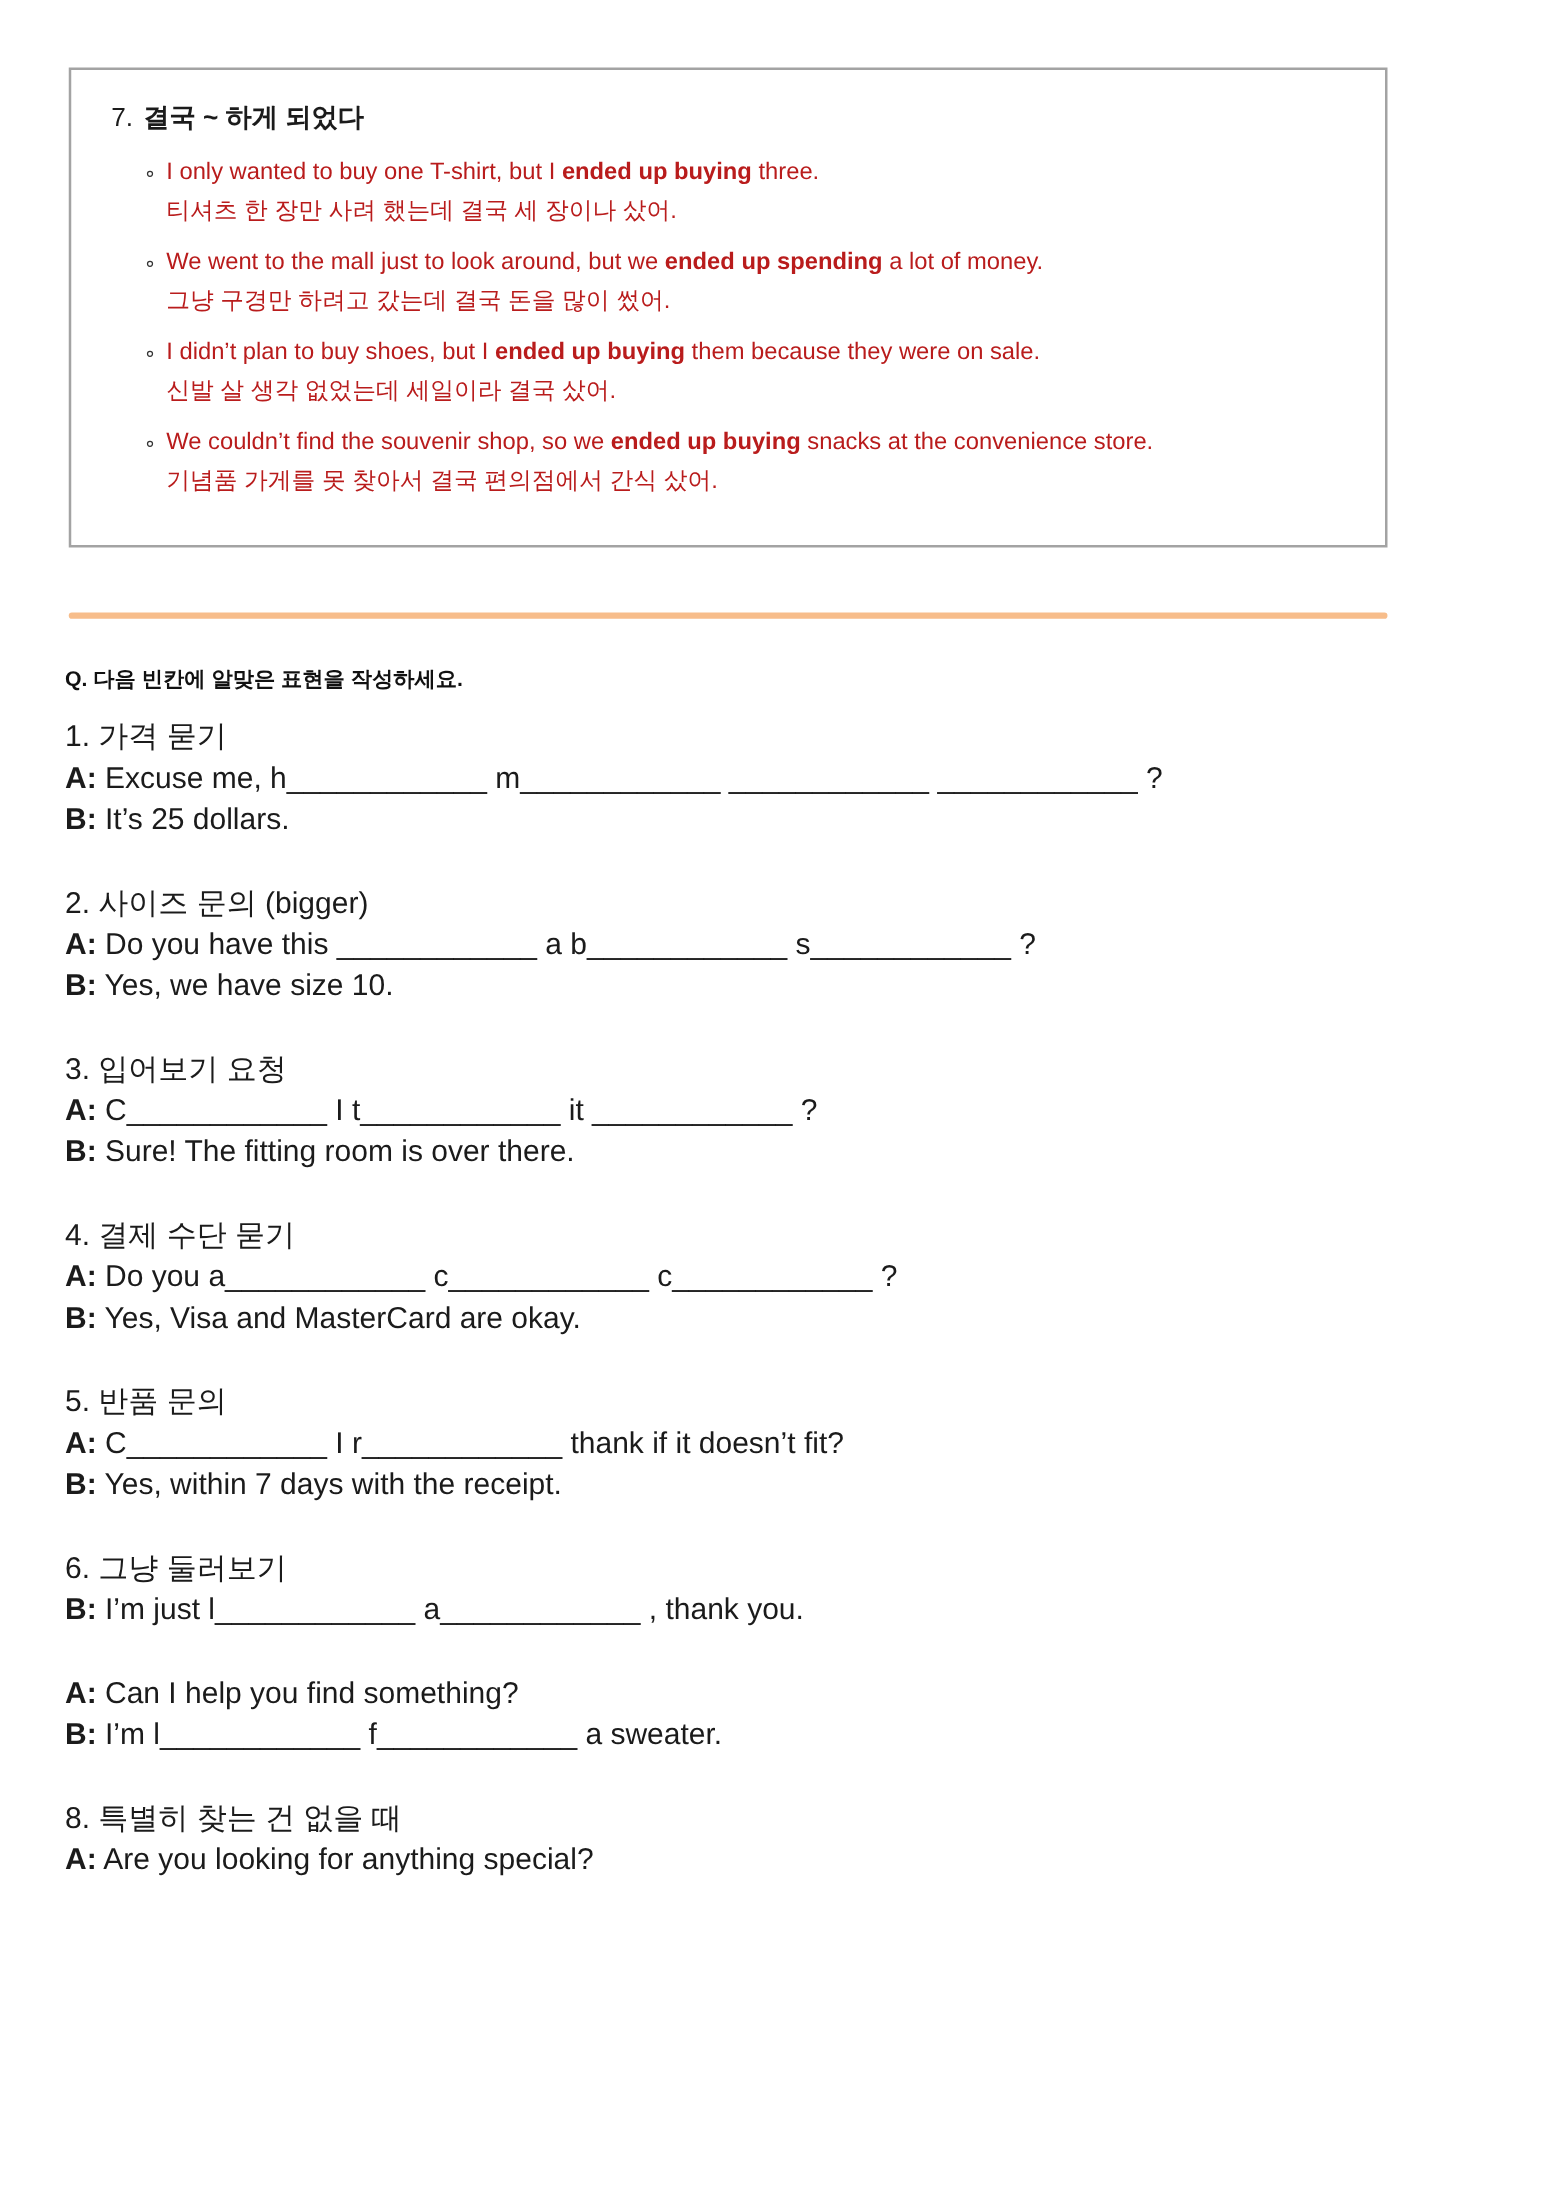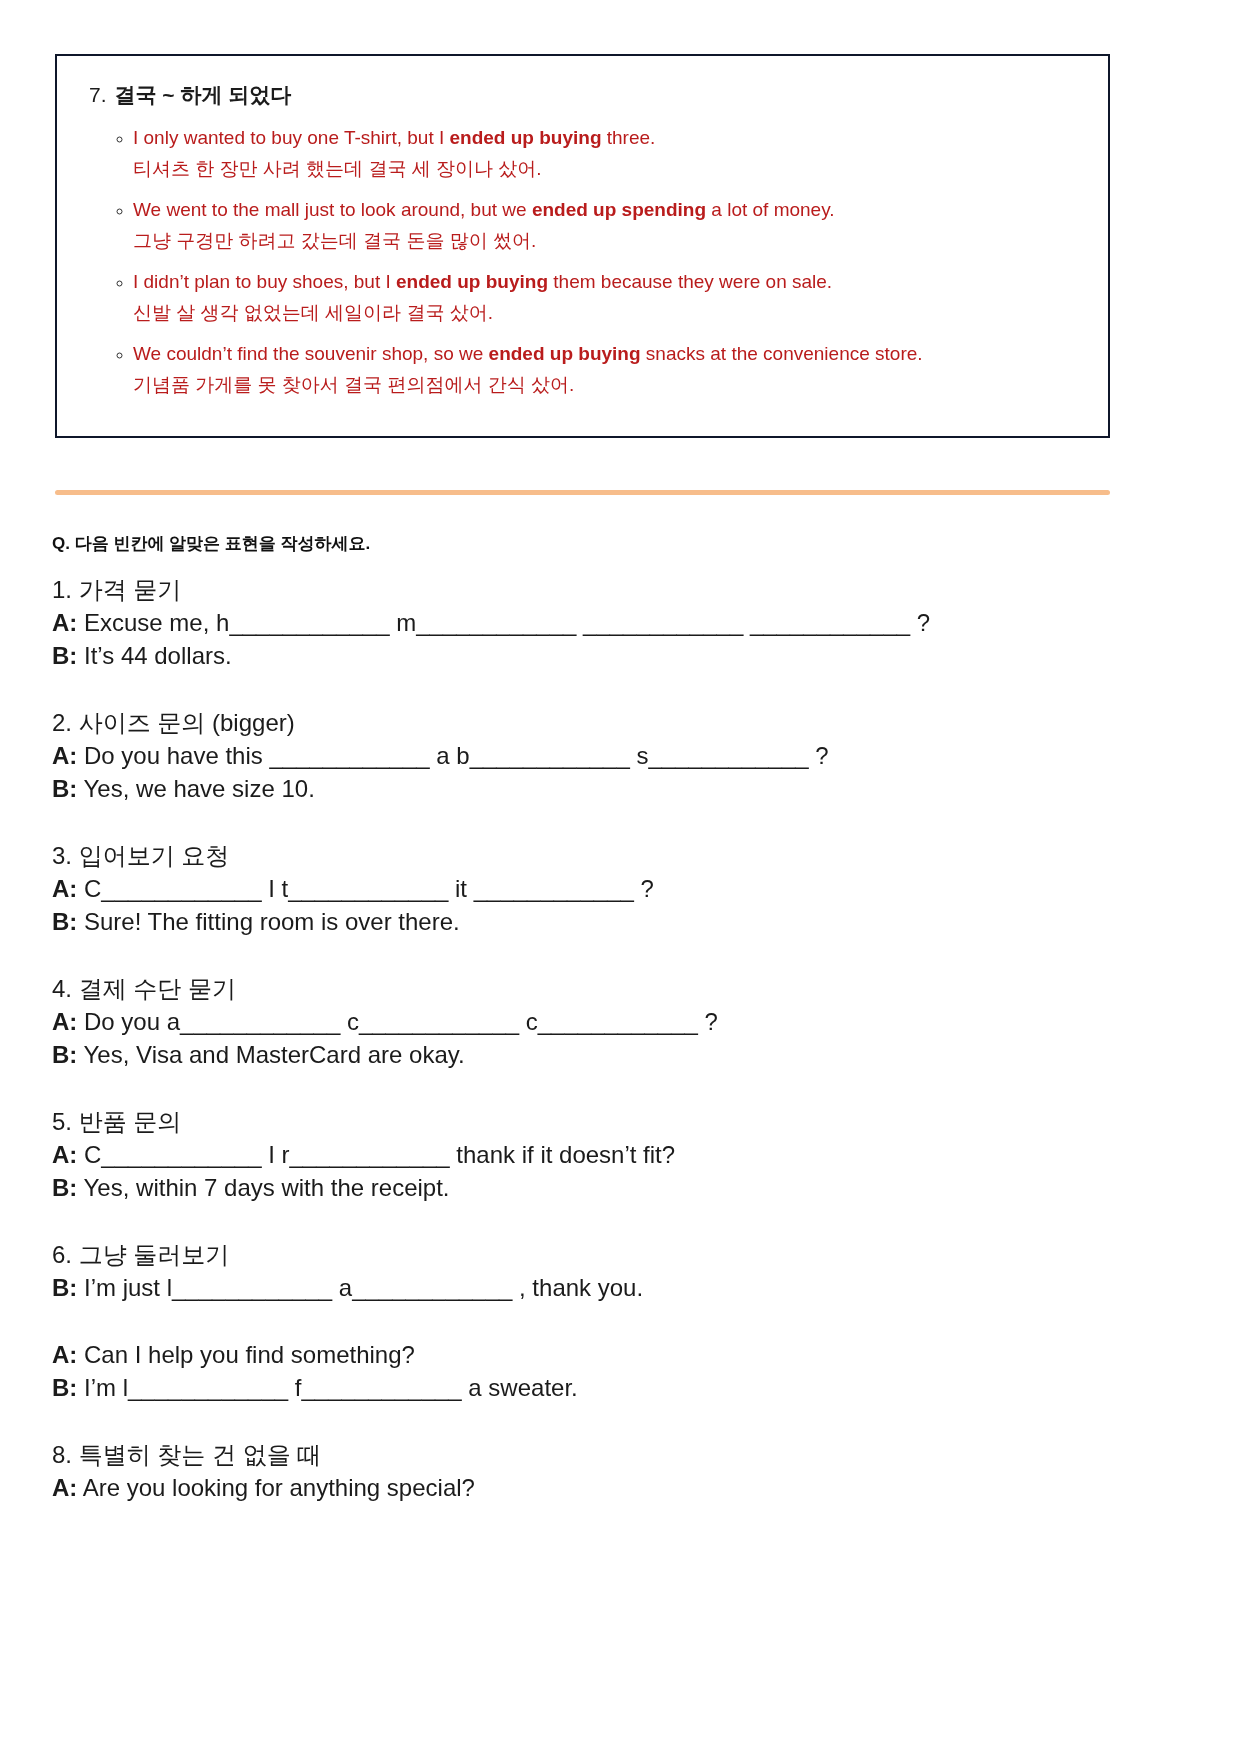--- a/index.html
+++ b/index.html
@@ -11,21 +11,21 @@
     width: 1241px;
     min-height: 1754px;
     font-family: "Liberation Sans", "DejaVu Sans", sans-serif;
     color: #1b1b1b;
     -webkit-font-smoothing: antialiased;
   }
 
   
   .grammar-box {
     margin: 54px 131px 0 55px;
-    border: 2px solid #0f172a;
+    border: 2px solid #a3a3a3;
     background: #ffffff;
     padding: 24px 30px 26px 30px;
     box-sizing: border-box;
   }
   .box-title-row {
     font-size: 21px;
     line-height: 30px;
     padding-left: 2px;
   }
   .box-number {
@@ -118,21 +118,21 @@
     </ul>
   </section>
 
   <div class="divider" style="background: rgb(247, 189, 139);"></div>
 
   <p class="question">Q. 다음 빈칸에 알맞은 표현을 작성하세요.</p>
 
   <div class="dialog-item first">
     <p class="item-heading">1. 가격 묻기</p>
     <p class="dialog-line"><span class="speaker">A:</span> <span>Excuse me, h____________ m____________ ____________ ____________ ?</span></p>
-    <p class="dialog-line"><span class="speaker">B:</span> <span>It’s 44 dollars.</span></p>
+    <p class="dialog-line"><span class="speaker">B:</span> <span>It’s 25 dollars.</span></p>
   </div>
 
   <div class="dialog-item">
     <p class="item-heading">2. 사이즈 문의 (bigger)</p>
     <p class="dialog-line"><span class="speaker">A:</span> <span>Do you have this ____________ a b____________ s____________ ?</span></p>
     <p class="dialog-line"><span class="speaker">B:</span> <span>Yes, we have size 10.</span></p>
   </div>
 
   <div class="dialog-item">
     <p class="item-heading">3. 입어보기 요청</p>

